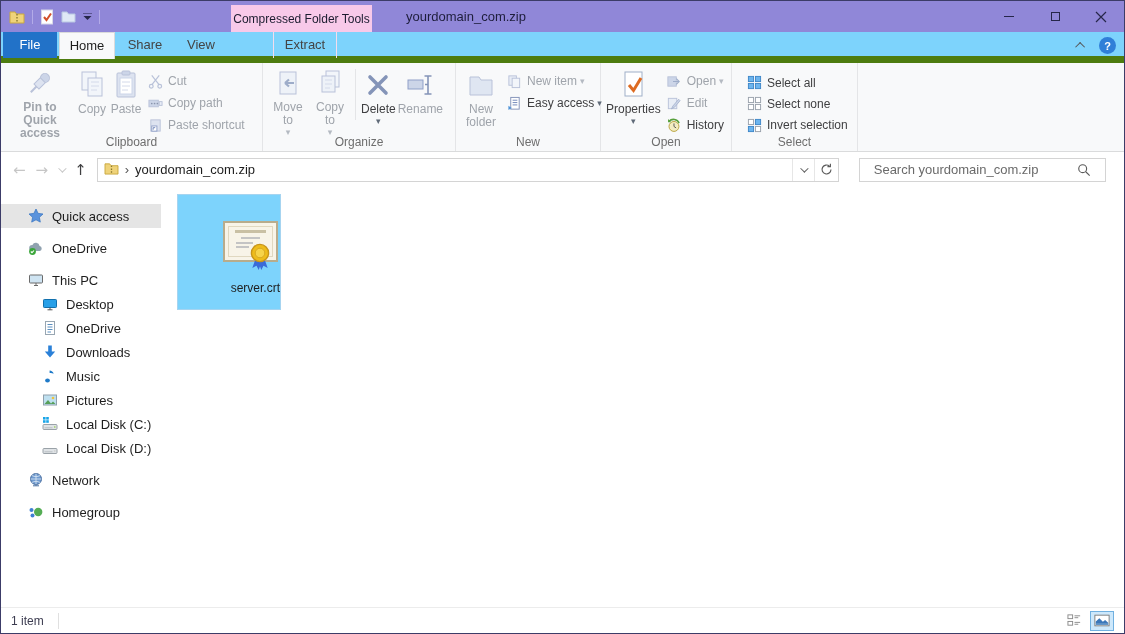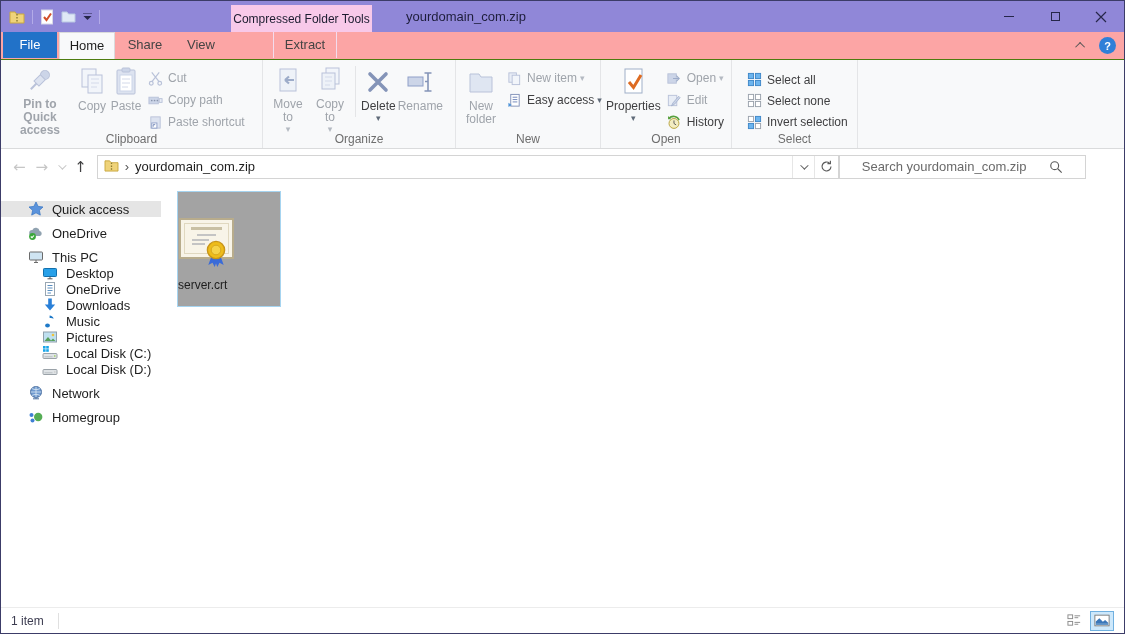--- a/index.html
+++ b/index.html
@@ -17,22 +17,22 @@
     background:#f8c9e9; display:flex; align-items:center; justify-content:center;
     font-size:12px; color:#1c1c30; }
   .win-title { position:absolute; left:405px; top:0; height:31px; line-height:31px;
     font-size:13px; color:#1e1e3c; }
   .win-controls { position:absolute; right:0; top:0; height:31px; display:flex; }
   .win-btn { width:46px; height:31px; display:flex; align-items:center; justify-content:center; }
   .glyph-min { width:10px; height:1px; background:#26264a; }
   .glyph-max { width:9px; height:9px; border:1px solid #26264a; }
 
   
-  .tabrow { position:relative; height:31px; flex:0 0 27px; background:#fca5a5;
-    border-bottom:1px solid #4d7c0f; display:flex; font-size:13px; color:#444; }
+  .tabrow { position:relative; height:31px; flex:0 0 27px; background:#7dd3fc;
+    border-bottom:7px solid #4d7c0f; display:flex; font-size:13px; color:#444; }
   .tab { height:26px; line-height:26px; text-align:center; }
   .tab-file { width:54px; margin-left:2px; background:#2272c8; color:#fff; }
   .tab-home { width:56px; margin-left:2px; background:#f8f9fa; color:#1e1e1e;
     border:1px solid #dadbdc; border-bottom:none; height:27px; position:relative; z-index:2; }
   .tab-share { width:56px; margin-left:2px; }
   .tab-view { width:56px; }
   .tab-extract { width:64px; margin-left:44px; border-left:1px solid #f3dced; border-right:1px solid #f3dced; }
   .tabrow-right { position:absolute; right:8px; top:0; height:27px; display:flex; align-items:center; gap:14px; }
   .chev-up { width:7px; height:7px; border-left:1px solid #555; border-top:1px solid #555;
     transform:rotate(45deg) translateY(2px); }
@@ -73,37 +73,37 @@
   .addr-box .crumb { display:flex; align-items:center; gap:6px; padding:0 6px; height:100%; }
   .crumb-chev { color:#555; font-size:13px; }
   .addr-path { font-size:13px; color:#1e1e1e; }
   .addr-right { margin-left:auto; display:flex; align-items:center; height:100%; }
   .addr-caret-btn { width:22px; height:100%; display:flex; align-items:center; justify-content:center;
     border-left:1px solid #e6e6e6; }
   .chev-dn { width:6px; height:6px; border-right:1px solid #5f5f5f; border-bottom:1px solid #5f5f5f;
     transform:rotate(45deg) translateY(-2px); }
   .refresh-btn { width:24px; height:100%; display:flex; align-items:center; justify-content:center;
     border-left:1px solid #e6e6e6; }
-  .search-box { margin-left:0; width:247px; height:24px; border:1px solid #d4d4d4;
-    display:flex; align-items:center; padding:0 22px; }
+  .search-box { margin-left:20px; width:247px; height:24px; border:1px solid #d4d4d4;
+    display:flex; align-items:center; padding:0 14px; }
   .search-box input { flex:1; border:none; outline:none; font-size:13px; color:#333;
     font-family:"Liberation Sans","DejaVu Sans",sans-serif; }
   .search-box input::placeholder { color:#6a6a6a; opacity:1; }
 
   
   .main { flex:1; display:flex; background:#fff; min-height:0; }
   .sidebar { width:160px; flex:0 0 160px; padding-top:17px; font-size:13px; color:#1e1e1e; }
-  .side-item { height:16px; display:flex; align-items:center; }
+  .side-item { height:24px; display:flex; align-items:center; }
   .side-item .ico { width:16px; height:16px; margin-right:8px; flex:0 0 16px; display:flex; }
   .lvl0 { padding-left:27px; } .lvl1 { padding-left:41px; }
   .gap { margin-top:8px; }
   .side-item.selected { background:#e5e5e5; }
   .content { position:relative; flex:1; }
   .file-tile { position:absolute; left:16px; top:7px; width:104px; height:116px;
-    border:1px solid #a6d4f0; background:#a3a3a3; display:flex; flex-direction:column; align-items:flex-start; }
+    border:1px solid #a6d4f0; background:#7dd3fc; display:flex; flex-direction:column; align-items:flex-end; }
   .file-tile .fico { margin-top:16px; height:62px; display:flex; align-items:flex-end; }
   .file-tile .fname { margin-top:8px; font-size:12px; color:#1e1e1e; }
 
   
   .statusbar { height:26px; flex:0 0 26px; background:#fff; border-top:1px solid #ececec;
     display:flex; align-items:center; padding:0 10px; font-size:12px; color:#3c3c50; }
   .status-sep { width:1px; height:16px; background:#e0e0e0; margin-left:14px; }
   .status-right { margin-left:auto; display:flex; align-items:center; gap:4px; }
   .view-btn { width:24px; height:20px; display:flex; align-items:center; justify-content:center; }
   .view-btn.active { background:#cde8fb; border:1px solid #70b0e0; }

